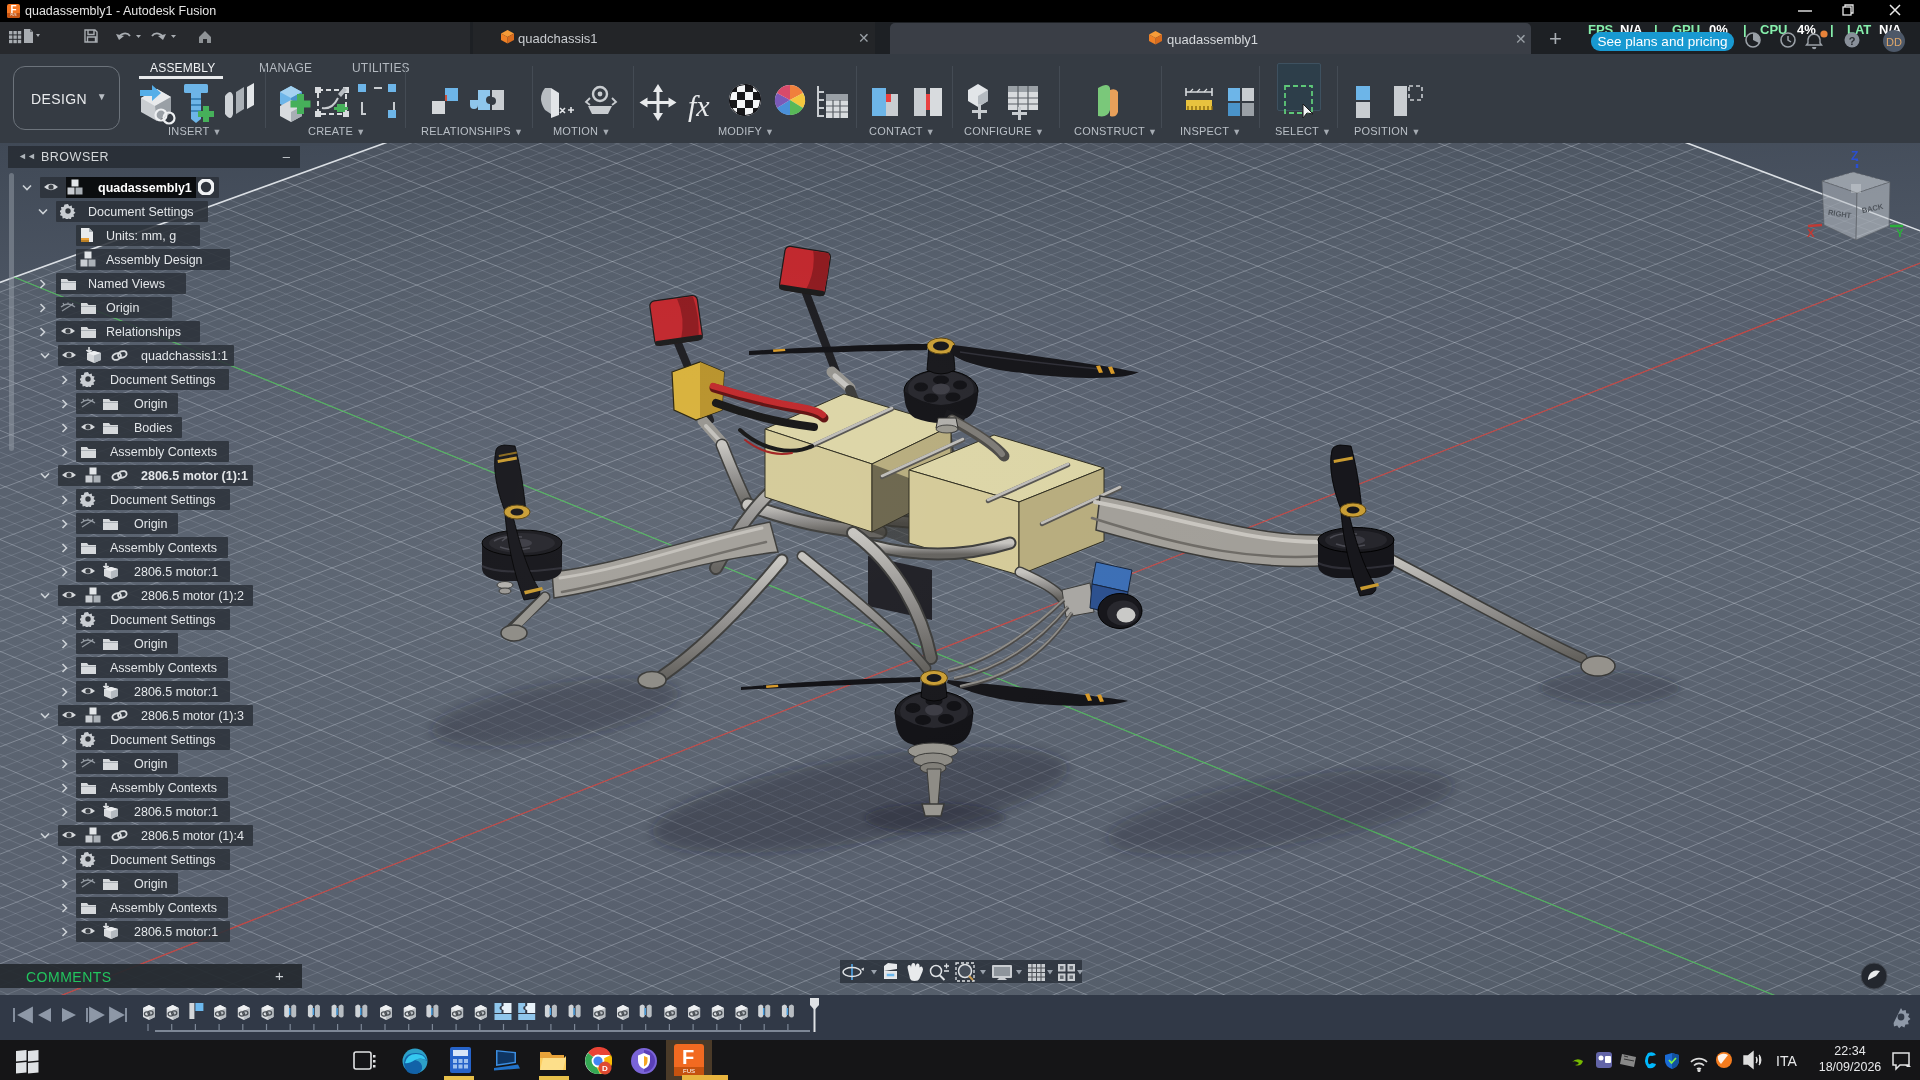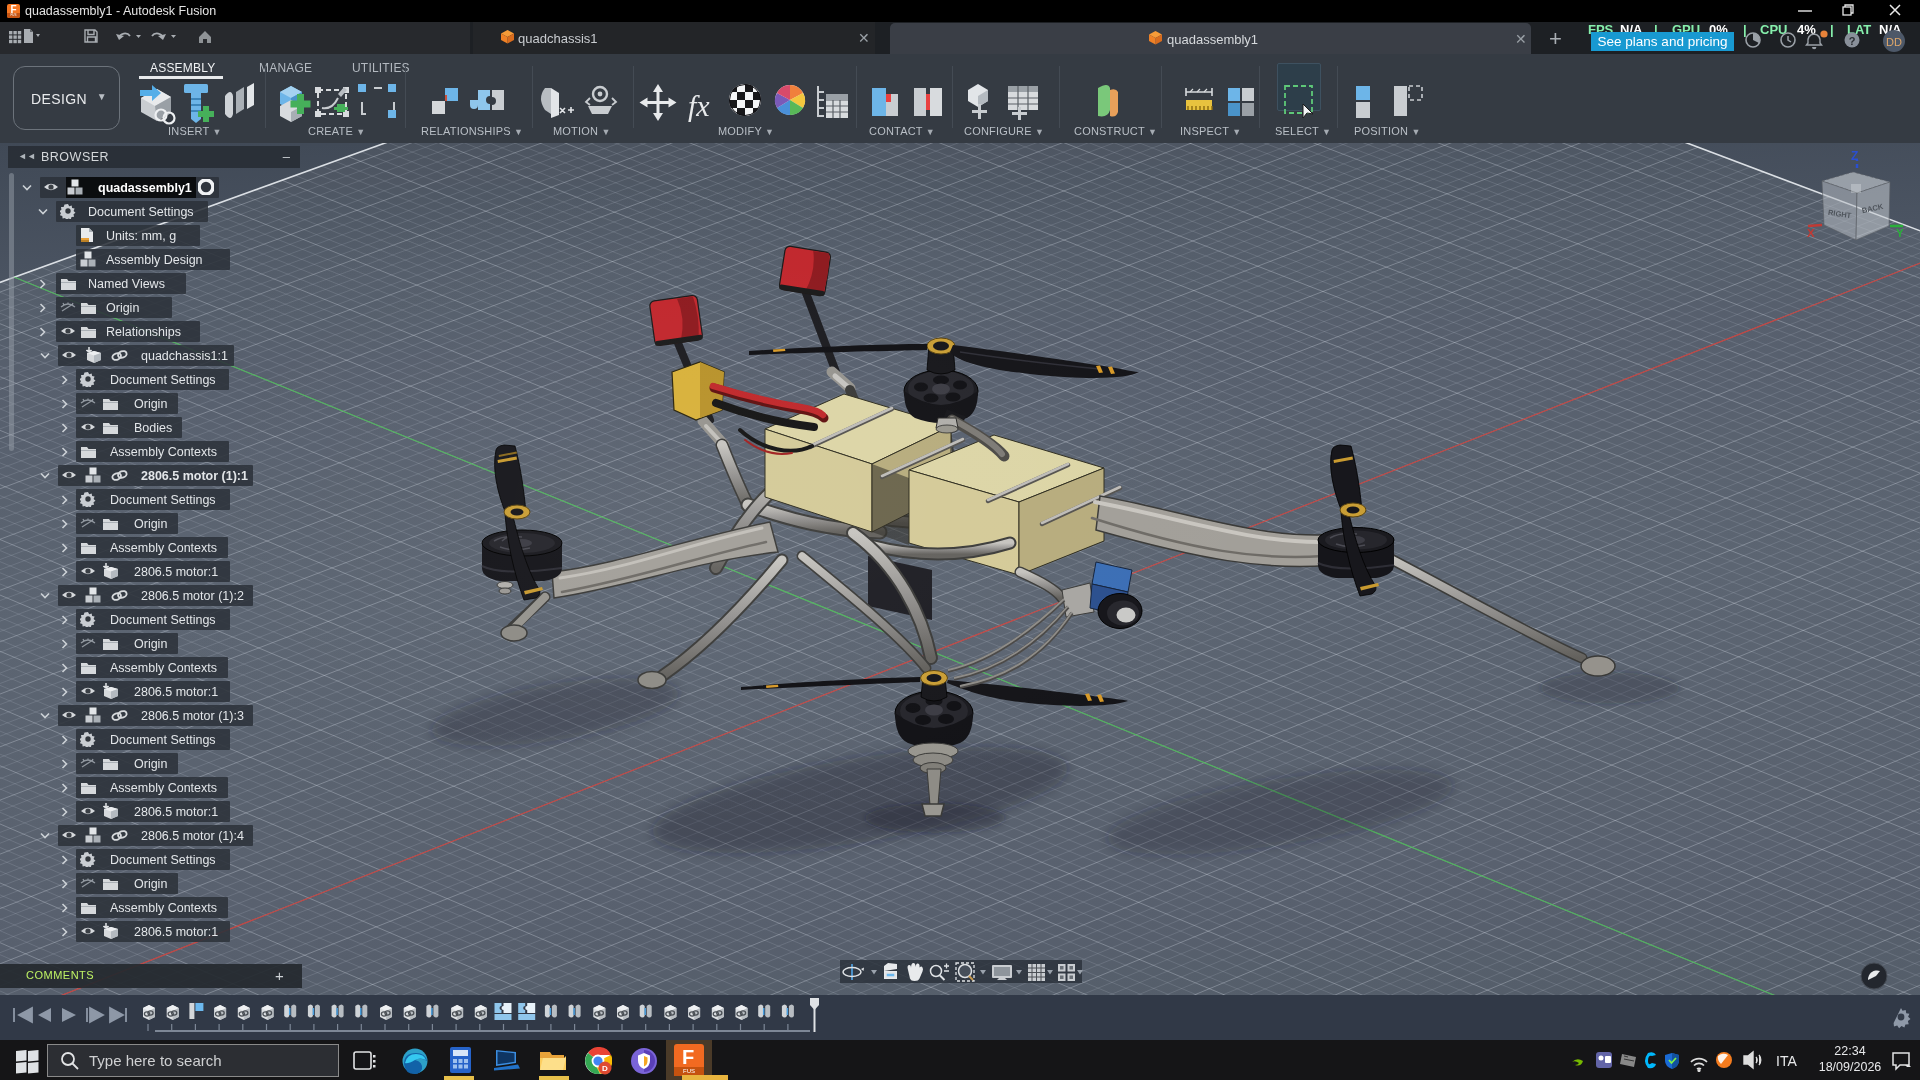--- a/index.html
+++ b/index.html
@@ -15,21 +15,21 @@
 #appicons{position:absolute;left:0;top:0;width:470px;height:32px;background:#27292d}
 #tab1{position:absolute;left:473px;top:0;width:402px;height:32px;background:#232528}
 #tab2{position:absolute;left:890px;top:1px;width:641px;height:31px;background:#3a3e46;border-radius:5px 5px 0 0}
 .tabico{position:absolute;top:7px;width:15px;height:15px}
 .tabtxt{position:absolute;top:9px;font-size:13px;color:#c9ccd0}
 .tabx{position:absolute;top:8px;font-size:14px;color:#9aa0a6}
 #plusbtn{position:absolute;left:1549px;top:4px;color:#a9aeb4;font-size:22px;font-weight:400}
 #stats{position:absolute;left:1588px;top:0px;width:332px;height:14px;color:#fff;font-size:13px;font-weight:bold}
 #stats span{position:absolute;top:0}
 #stats span.l{color:#86efac;font-weight:bold}
-#seeplans{position:absolute;left:1591px;top:10px;width:143px;height:19px;background:#1899d1;border-radius:0;color:#fff;font-size:13.5px;text-align:center;line-height:19px}
+#seeplans{position:absolute;left:1591px;top:10px;width:143px;height:19px;background:#1899d1;border-radius:9px;color:#fff;font-size:13.5px;text-align:center;line-height:19px}
 
 #ribbon{left:0;top:54px;width:1920px;height:89px;background:#353b43}
 #designbtn{position:absolute;left:13px;top:12px;width:107px;height:64px;border:1px solid #6c737b;border-radius:12px;color:#e8eaec;font-size:14px;letter-spacing:0.4px}
 #designbtn .t{position:absolute;left:17px;top:24px}
 #designbtn .c{position:absolute;right:12px;top:24px;color:#b9bec4;font-size:10px}
 .rtab{position:absolute;top:7px;font-size:12px;letter-spacing:0.2px;color:#b3b9c0}
 .rtab.act{color:#f0f2f4}
 #asmunderline{position:absolute;left:139px;top:22px;width:84px;height:2.5px;background:#e8eaec}
 .rlabel{position:absolute;top:71px;font-size:11px;color:#b9bfc6;letter-spacing:0.2px}
 .rlabel .c{font-size:9px;color:#a5abb2}
@@ -42,21 +42,21 @@
 #browser{position:absolute;left:0px;top:3px;width:320px}
 #bhead{position:absolute;left:8px;top:0px;width:292px;height:22px;background:rgba(40,46,53,0.92)}
 #bhead .t{position:absolute;left:33px;top:4px;font-size:12.5px;color:#d5d8db;letter-spacing:0.5px}
 #bhead .col{position:absolute;left:10px;top:5px;font-size:9px;color:#aeb4ba}
 #bhead .min{position:absolute;right:10px;top:3px;color:#cdd1d5;font-size:13px}
 .bchip{position:absolute;top:0;height:21px;background:rgba(44,50,58,0.88);border-radius:1px}
 .btxt{position:absolute;top:4px;font-size:12.5px;color:#e3e6e9;white-space:nowrap}
 .bscroll{position:absolute;left:9px;top:27px;width:4.5px;height:278px;background:rgba(150,158,167,0.5);border-radius:3px}
 
 #comments{position:absolute;left:0px;top:964px;width:302px;height:24px;background:rgba(36,41,47,0.92)}
-#comments .t{position:absolute;left:26px;top:5px;font-size:11px;color:#bef264;letter-spacing:0.5px}
+#comments .t{position:absolute;left:26px;top:5px;font-size:14px;color:#22c55e;letter-spacing:0.5px}
 #comments .p{position:absolute;left:275px;top:3px;font-size:15px;color:#cfd3d7}
 
 #timeline{left:0;top:995px;width:1920px;height:45px;background:#313947}
 
 #taskbar{left:0;top:1040px;width:1920px;height:40px;background:#151517}
 #searchbox{position:absolute;left:47px;top:4px;width:292px;height:33px;background:#2c2e33;border:1px solid #8a8a8a}
 #searchbox .t{position:absolute;left:41px;top:7px;font-size:15px;color:#cfd0d2}
 .tray{position:absolute;top:12px;font-size:12px;color:#e7e8ea}
 </style></head><body>
 <div id="app">
@@ -1236,27 +1236,20 @@
 </div>
 <div id="taskbar" class="abs">
  <svg class="abs" style="left:14px;top:8px" width="28" height="26">
         <g fill="#dfe2e5">
           <rect x="2" y="3" width="10.5" height="10.5" transform="skewY(-6) " transform-origin="2 3"></rect>
           <rect x="14" y="3" width="10.5" height="10.5" transform="skewY(-6)" transform-origin="14 3"></rect>
           <rect x="2" y="15" width="10.5" height="10.5" transform="skewY(-6)" transform-origin="2 15"></rect>
           <rect x="14" y="15" width="10.5" height="10.5" transform="skewY(-6)" transform-origin="14 15"></rect>
         </g>
       </svg>
- <div id="searchbox">
-  <svg class="abs" style="left:12px;top:6px" width="20" height="20">
-          <circle cx="8" cy="8" r="6" fill="none" stroke="#e2e3e5" stroke-width="1.8"></circle>
-          <path d="M12.5 12.5 L18 18" stroke="#e2e3e5" stroke-width="1.8"></path>
-        </svg>
-  <div class="t">Type here to search</div>
- </div>
  <svg class="abs" style="left:352px;top:10px" width="24" height="22">
         <rect x="2" y="2" width="17" height="17" rx="2" fill="none" stroke="#e2e3e5" stroke-width="1.6"></rect>
         <path d="M6 2 v17 M2 6 h17" stroke="#e2e3e5" stroke-width="0"></path>
         <rect x="21" y="5" width="2.5" height="2.5" fill="#e2e3e5"></rect>
         <rect x="21" y="10" width="2.5" height="2.5" fill="#e2e3e5"></rect>
         <rect x="21" y="15" width="2.5" height="2.5" fill="#e2e3e5"></rect>
       </svg>
  <svg class="abs" style="left:401px;top:7px" width="28" height="28">
   <circle cx="14" cy="14" r="12.5" fill="#2da0c8"></circle>
   <path d="M3 17 q0 -11 12 -11 q9 0 11 8 q-6 -4 -12 -1 q8 2 7 9 q-2 5 -7 5 q-10 0 -11 -10" fill="#1262a8"></path>

